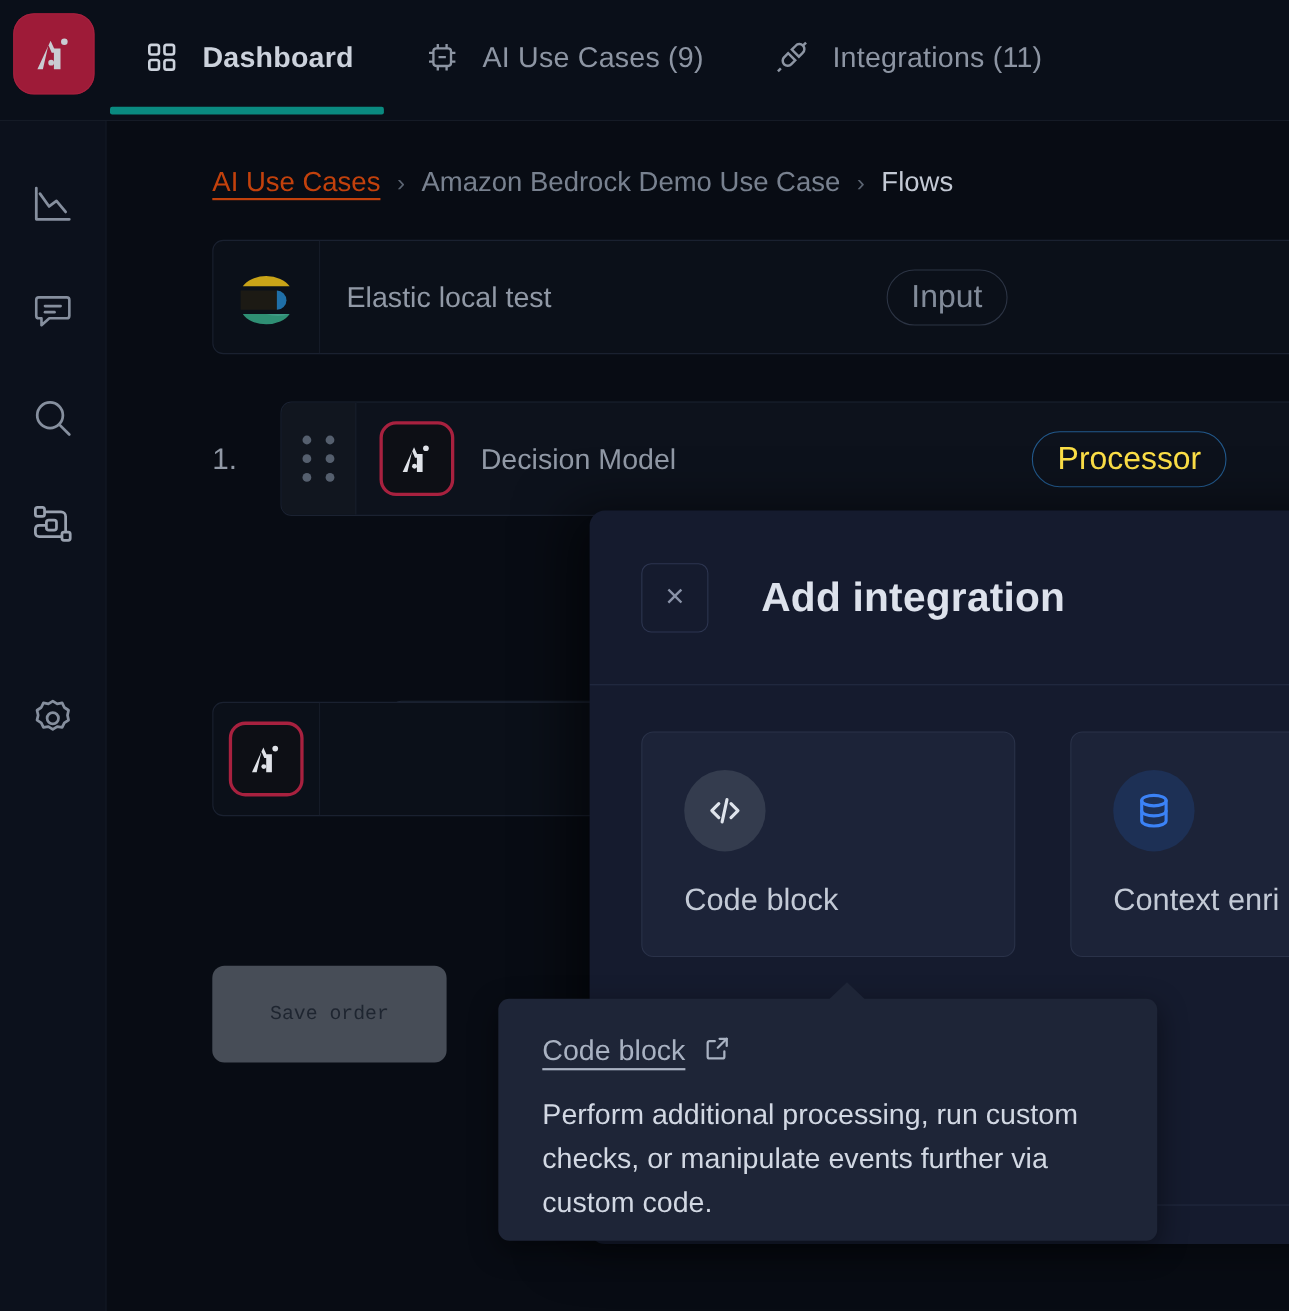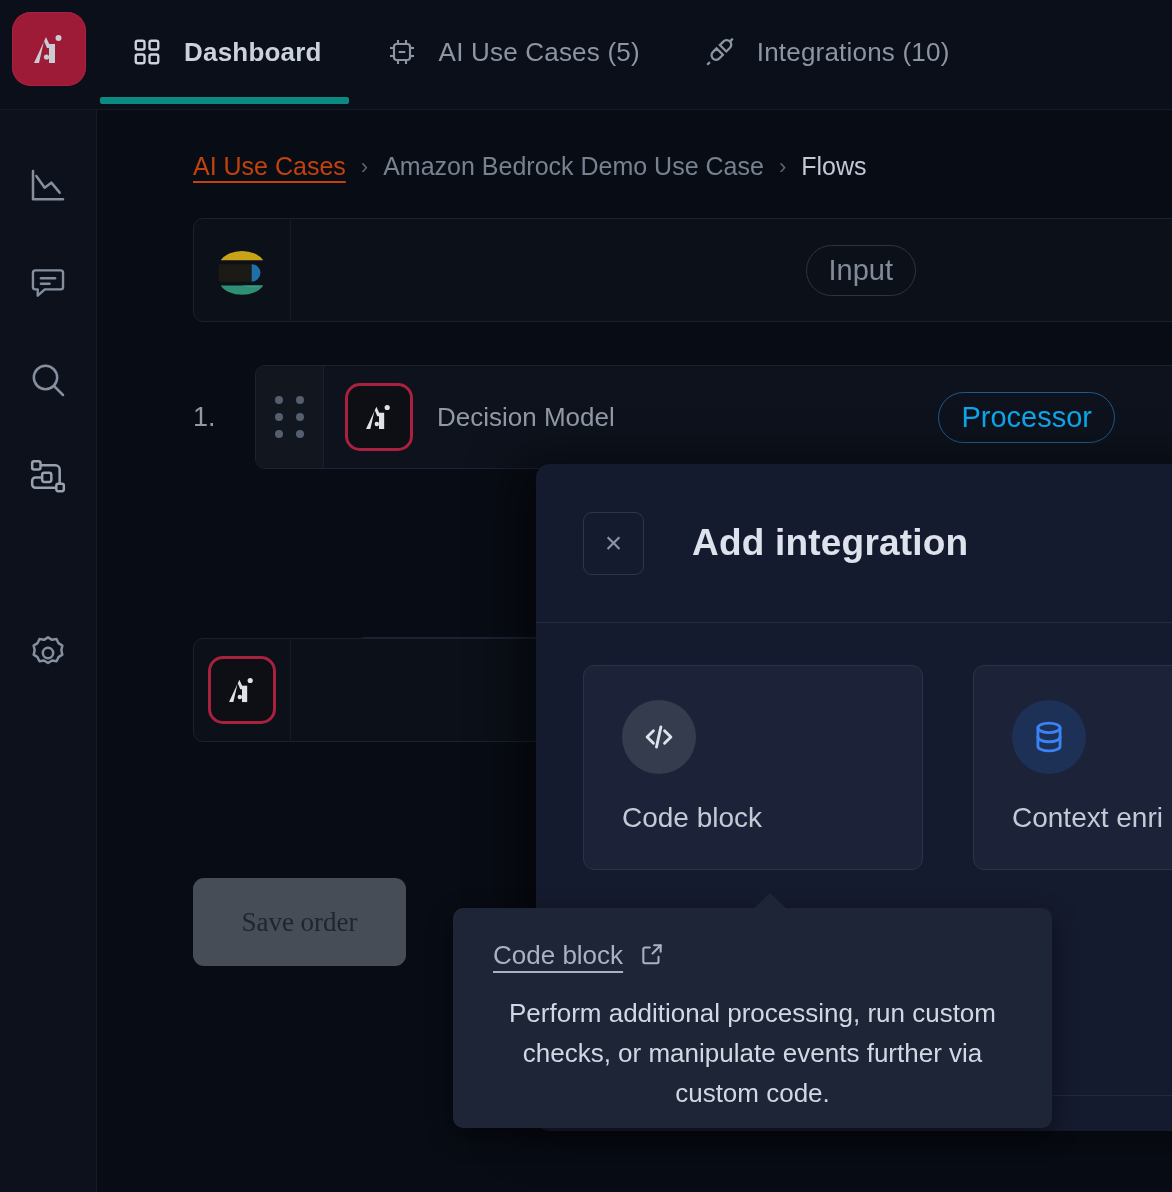--- a/index.html
+++ b/index.html
@@ -101,21 +101,21 @@
   }
   .badge {
     margin-left: auto; margin-right: 0;
     border-radius: 999px; padding: 10px 22px;
     font-size: 29px; line-height: 1;
   }
   .badge-input {
     color: #828b99; border: 1px solid #2c3444; background: transparent;
   }
   .badge-processor {
-    color: #0ea5e9; border: 1px solid #22598c; background: transparent;
+    color: #fde047; border: 1px solid #22598c; background: transparent;
   }
 
   
   .step-row { position: absolute; left: 96px; top: 255px; width: 1040px; height: 104px; display: flex; align-items: center; }
   .step-num { width: 62px; font-size: 27px; color: #9199a6; }
   .step-card {
     width: 978px; height: 104px;
     background: #0d121c; border: 1px solid #1b2231; border-radius: 10px;
     display: flex; align-items: center; overflow: hidden;
   }
@@ -143,21 +143,21 @@
   }
   .add-integration .ai-label { font-size: 27px; color: #848c9a; white-space: nowrap; }
 
   .row-arcanna { left: 96px; top: 528px; width: 1040px; height: 104px; }
 
   .save-order {
     position: absolute; left: 96px; top: 768px;
     width: 213px; height: 88px;
     background: #474d57; color: #1e2530;
     border: none; border-radius: 11px;
-    font-size: 27px; font-family: Liberation Serif, serif;
+    font-size: 18px; font-family: Liberation Mono, monospace;
     cursor: not-allowed;
   }
 
   
   .modal {
     position: absolute; left: 536px; top: 464px;
     width: 700px; height: 667px;
     background: #151b2e;
     border-radius: 14px 0 0 14px;
     box-shadow: -18px 0 48px rgba(0,0,0,.55);
@@ -210,21 +210,21 @@
     border-left: 17px solid transparent;
     border-right: 17px solid transparent;
     border-bottom: 16px solid #1e2537;
   }
   .tt-title-row { display: flex; align-items: center; gap: 16px; }
   .tt-title {
     font-size: 26px; color: #a9b2c2; text-decoration: underline;
     text-underline-offset: 7px; cursor: pointer;
   }
   .tt-desc {
-    margin-top: 22px; font-size: 26px; color: #d2d8e3; line-height: 1.54; max-width: 520px; text-align: center;
+    margin-top: 22px; font-size: 26px; color: #d2d8e3; line-height: 1.54; max-width: 520px;
   }
 </style>
 </head>
 <body>
 
 <div class="app">
 
   <div class="topbar">
 
     <div class="logo-wrap">
@@ -261,33 +261,33 @@
             <line x1="9" y1="3" x2="9" y2="6"></line>
               <line x1="15" y1="3" x2="15" y2="6"></line>
             <line x1="9" y1="18" x2="9" y2="21"></line>
               <line x1="15" y1="18" x2="15" y2="21"></line>
             <line x1="3" y1="9" x2="6" y2="9"></line>
               <line x1="3" y1="15" x2="6" y2="15"></line>
             <line x1="18" y1="9" x2="21" y2="9"></line>
               <line x1="18" y1="15" x2="21" y2="15"></line>
           </svg>
         </span>
-        <span class="tab-label">AI Use Cases (5)</span>
+        <span class="tab-label">AI Use Cases (9)</span>
       </div>
 
       <div class="tab">
         <span class="tab-icon">
           <svg width="32" height="32" viewBox="0 0 24 24" fill="none" stroke="#8d95a3" stroke-width="1.7">
             <path d="M14.5 4.2 a3.4 3.4 0 1 1 4.8 4.8 l-2.6 2.6 -4.8-4.8 z"></path>
             <path d="M9.4 9.3 l-2.6 2.6 a3.4 3.4 0 1 0 4.8 4.8 l2.6-2.6 z"></path>
             <line x1="19.6" y1="4" x2="21.6" y2="2"></line>
             <line x1="4.4" y1="19.6" x2="2.4" y2="21.6"></line>
           </svg>
         </span>
-        <span class="tab-label">Integrations (10)</span>
+        <span class="tab-label">Integrations (11)</span>
       </div>
 
     </div>
   </div>
 
   <div class="rail">
 
     <div class="rail-item first">
       <span>
         <svg width="40" height="40" viewBox="0 0 24 24" fill="none" stroke="#868f9e" stroke-width="1.5" stroke-linecap="round" stroke-linejoin="round">
@@ -351,20 +351,21 @@
     <div class="row-card row-input">
       <div class="row-icon-cell">
         <svg width="62" height="62" viewBox="0 0 64 64" aria-hidden="true">
           <path d="M10 22 A24 16 0 0 1 54 22 Z" fill="#c8a318"></path>
           <path d="M8 26 h34 a9 9 0 0 1 0 18 h-34 z" fill="#1c1a14"></path>
           <path d="M42 26 a9 9 0 0 1 0 18 z" fill="#1f6fa8"></path>
           <path d="M10 48 A24 16 0 0 0 54 48 Z" fill="#2f8f74"></path>
           <path d="M32 48 A24 16 0 0 0 54 48 Z" fill="#3f9a85"></path>
         </svg>
       </div>
+      <span class="row-name">Elastic local test</span>
       <span class="badge badge-input" style="margin-right:316px">Input</span>
     </div>
 
     <div class="step-row">
       <span class="step-num">1.</span>
       <div class="step-card">
         <div class="drag-cell">
           <span class="dots">
             <i></i>
               <i></i>

